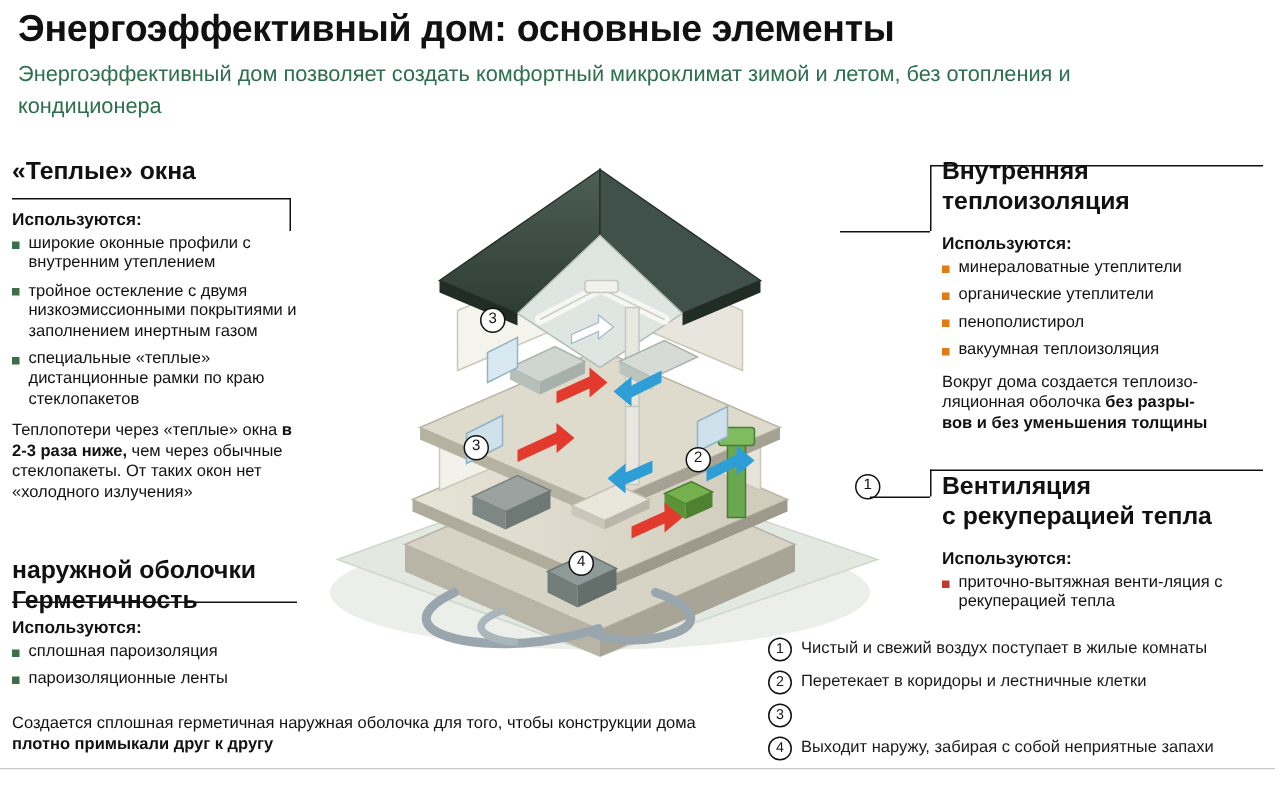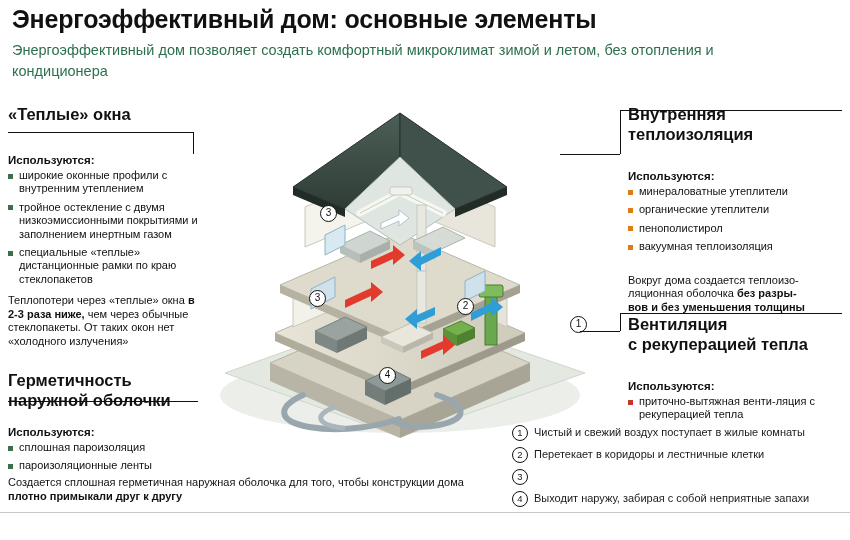--- a/index.html
+++ b/index.html
@@ -47,21 +47,21 @@
   .heading {
     font-size: 16.5px;
     font-weight: bold;
     color: #111;
     line-height: 20px;
   }
   .sub-label {
     font-size: 11.5px;
     font-weight: bold;
     color: #111;
-    margin-top: 18px;
+    margin-top: 5px;
     margin-bottom: 3px;
   }
   ul.bullets {
     list-style: none;
     margin: 0;
     padding: 0;
   }
   ul.bullets li {
     position: relative;
     padding-left: 11px;
@@ -296,22 +296,22 @@
       <li>тройное остекление с двумя низкоэмиссионными покрытиями и заполнением инертным газом</li>
       <li>специальные «теплые» дистанционные рамки по краю стеклопакетов</li>
     </ul>
     <div class="note" style="margin-top:8px;">
       <span>Теплопотери через «теплые» окна</span>
       <b>в 2-3 раза ниже,</b><span> чем через обычные стеклопакеты. От таких окон нет «холодного излучения»</span>
     </div>
   </div>
 
   <div class="block" style="left:8px; top:370px; width:200px;">
+    <div class="heading">наружной оболочки</div>
     <div class="heading">Герметичность</div>
-    <div class="heading">наружной оболочки</div>
   </div>
   <div class="block" style="left:8px; top:408px; width:200px;">
     <div class="sub-label">Используются:</div>
     <ul class="bullets">
       <li>сплошная пароизоляция</li>
       <li>пароизоляционные ленты</li>
     </ul>
   </div>
   <div class="block note" style="left:8px; top:476px; width:470px;">
     <span>Создается сплошная герметичная наружная оболочка для того, чтобы конструкции дома </span><b>плотно примыкали друг к другу</b>
@@ -322,21 +322,21 @@
     <div class="heading">теплоизоляция</div>
   </div>
   <div class="block" style="left:628px; top:152px; width:216px;">
     <div class="sub-label">Используются:</div>
     <ul class="bullets orange">
       <li>минераловатные утеплители</li>
       <li>органические утеплители</li>
       <li>пенополистирол</li>
       <li>вакуумная теплоизоляция</li>
     </ul>
-    <div class="note" style="margin-top:20px;">
+    <div class="note" style="margin-top:8px;">
       <span>Вокруг дома создается теплоизо-</span><br>
       <span>ляционная оболочка </span><b>без разры-</b><br>
       <b>вов и без уменьшения толщины</b>
     </div>
   </div>
 
   <div class="block" style="left:628px; top:314px; width:216px;">
     <div class="heading">Вентиляция</div>
     <div class="heading">с рекуперацией тепла</div>
   </div>

